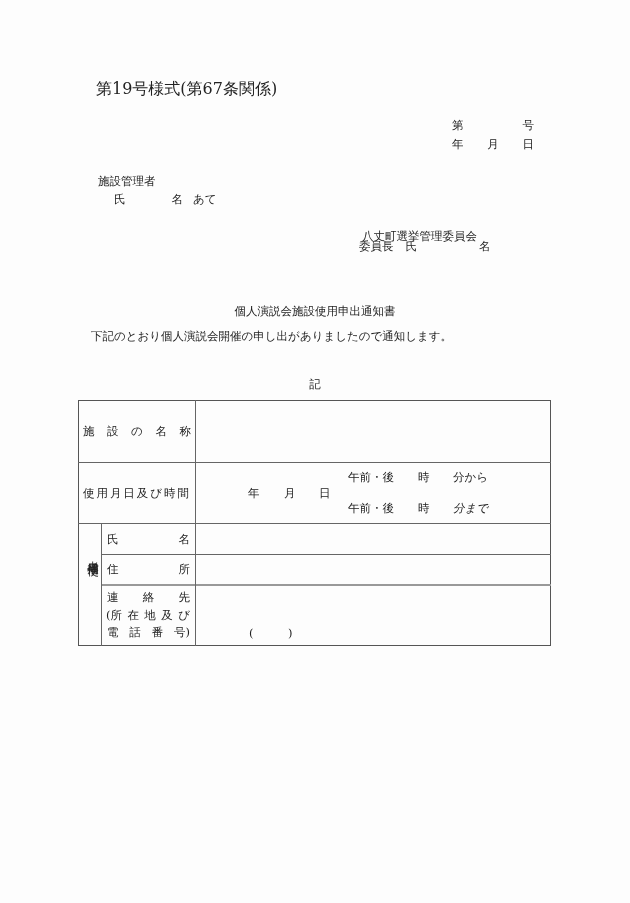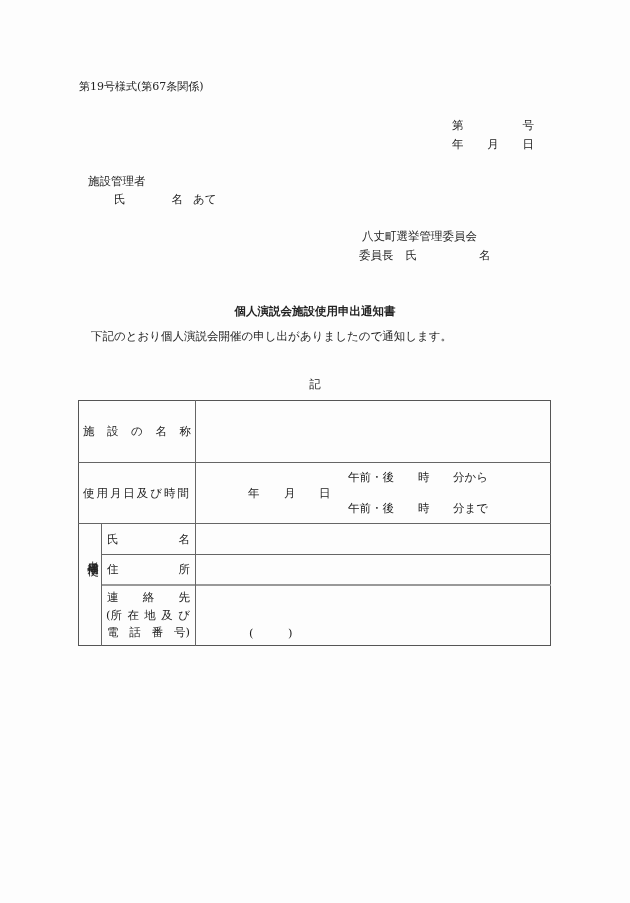--- a/index.html
+++ b/index.html
@@ -11,37 +11,37 @@
       width: 630px;
       height: 903px;
       position: relative;
       overflow: hidden;
       font-family: "DejaVu Serif", "Liberation Serif", serif;
       color: #222;
       font-size: 11.5px;
     }
     .abs { position: absolute; white-space: nowrap; line-height: 1; }
 
-    .form-number { left: 79px; top: 81px; font-size: 11px; }
+    .form-number { left: 96px; top: 81px; font-size: 16px; }
 
     .doc-no { left: 452px; top: 120px; width: 82px; }
     .doc-date { left: 452px; top: 139px; width: 82px; }
     .row-spread { display: flex; justify-content: space-between; }
 
-    .recipient-title { left: 88px; top: 176px; }
+    .recipient-title { left: 98px; top: 176px; }
     .recipient-name { left: 114px; top: 194px; }
     .recipient-name .sp1 { display: inline-block; width: 46px; }
     .recipient-name .sp2 { display: inline-block; width: 10px; }
 
     .sender-org { left: 362px; top: 231px; }
-    .sender-name { left: 359px; top: 250px; }
+    .sender-name { left: 359px; top: 241px; }
     .sender-name .sp1 { display: inline-block; width: 12px; }
     .sender-name .sp2 { display: inline-block; width: 62px; }
 
-    .doc-title { left: 0; width: 630px; text-align: center; top: 306px; font-size: 11.5px; font-weight: bold; }
+    .doc-title { left: 0; width: 630px; text-align: center; top: 306px; font-size: 11.5px; }
     .doc-body { left: 91px; top: 331px; }
     .ki { left: 0; width: 630px; text-align: center; top: 379px; }
 
     
     .tbl {
       position: absolute;
       left: 78px; top: 400px;
       width: 473px; height: 246px;
       border: 1px solid #555;
       box-sizing: border-box;
@@ -131,21 +131,21 @@
 <div class="abs" style="left:248px; top:488px;">年</div>
 <div class="abs" style="left:284px; top:488px;">月</div>
 <div class="abs" style="left:319px; top:488px;">日</div>
 
 <div class="abs" style="left:348px; top:472px;">午前・後</div>
 <div class="abs" style="left:418px; top:472px;">時</div>
 <div class="abs" style="left:453px; top:472px;">分から</div>
 
 <div class="abs" style="left:348px; top:503px;">午前・後</div>
 <div class="abs" style="left:418px; top:503px;">時</div>
-<div class="abs" style="left:453px; top:503px;">分まで</div>
+<div class="abs" style="left:453px; top:503px;font-style:italic;">分まで</div>
 
 <div class="vert-label">使用候補者</div>
 
 <div class="cell-label" style="left:107px; top:524px; width:83px; height:30px;">
   <span>氏</span>
   <span>名</span>
 </div>
 <div class="abs" style="left:196px; top:524px; width:354px; height:30px;"></div>
 
 <div class="cell-label" style="left:107px; top:555px; width:83px; height:29px;">

